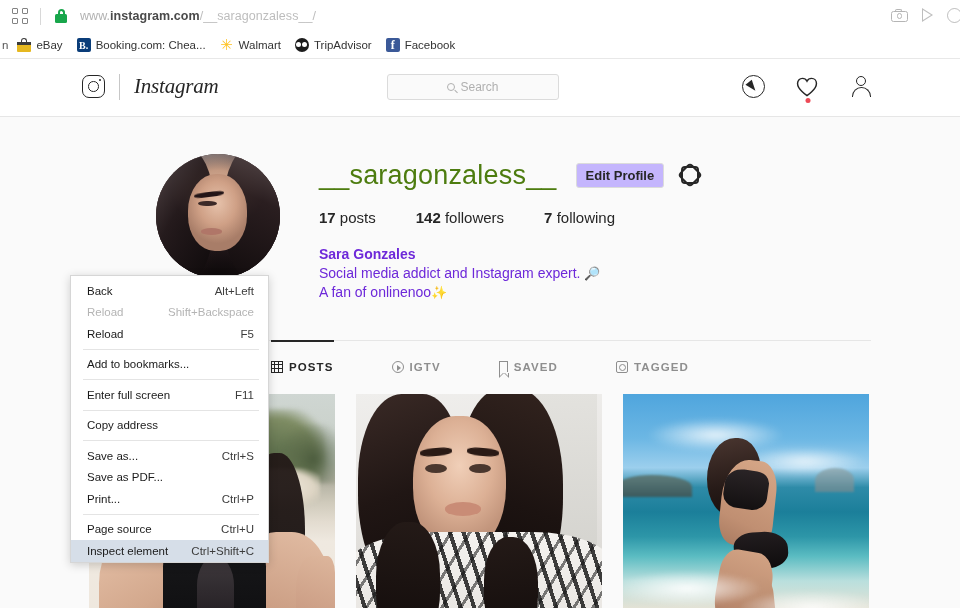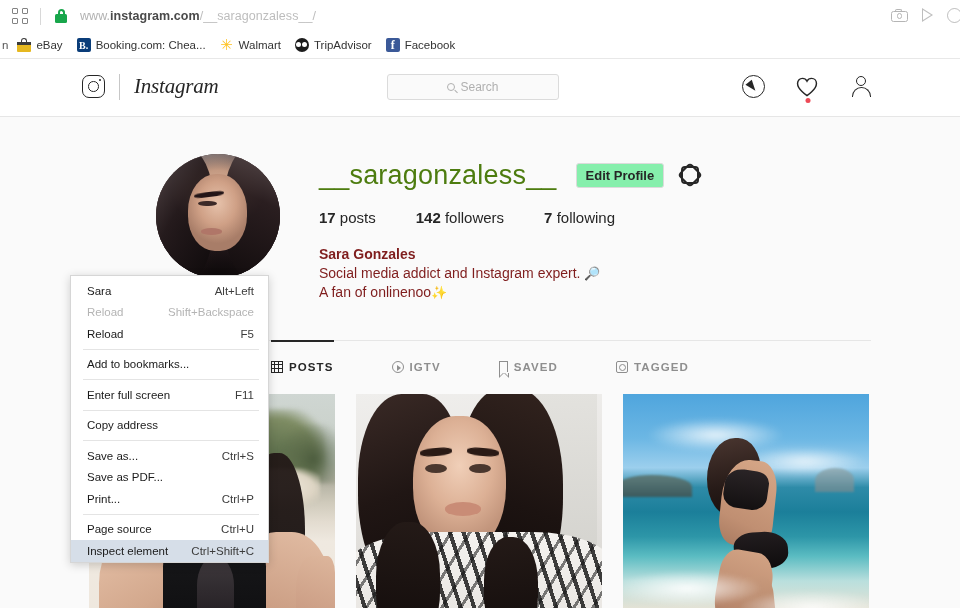--- a/index.html
+++ b/index.html
@@ -394,21 +394,21 @@
     color: #4d7c0f;
     letter-spacing: .2px;
     line-height: 30px;
   }
   .edit-profile-btn {
     margin-left: 19px;
     height: 25px;
     padding: 0 9px;
     border: 1px solid #dbdbdb;
     border-radius: 3px;
-    background: #86efac;
+    background: #c4b5fd;
     font-size: 13px;
     font-weight: 600;
     color: #262626;
     display: flex; align-items: center;
     cursor: pointer;
     font-family: "Liberation Sans", sans-serif;
   }
   .gear-icon {
     margin-left: 17px;
     width: 18px; height: 18px;
@@ -429,21 +429,21 @@
 
   .row-stats {
     display: flex; gap: 40px;
     margin-bottom: 19px;
     font-size: 15px;
     color: #262626;
   }
   .row-stats b { font-weight: 600; }
   .stat { white-space: nowrap; }
 
-  .bio { font-size: 14px; color: #7f1d1d; line-height: 19px; }
+  .bio { font-size: 14px; color: #6d28d9; line-height: 19px; }
   .bio .full-name { font-weight: 600; display: block; }
   .bio .line { display: block; }
   .emoji { font-size: 13px; }
 
   
   .tabs-wrap {
     margin-top: 38px;
     border-top: 1px solid #e6e6e6;
     display: flex;
     justify-content: center;
@@ -1034,21 +1034,21 @@
           <div class="foam1"></div>
             <div class="foam2"></div>
         </div>
       </div>
     </div>
   </div>
 </div>
 
 <div class="context-menu" id="ctx-menu">
     <div class="cm-item">
-      <span class="cm-label">Sara</span>
+      <span class="cm-label">Back</span>
       <span class="cm-shortcut">Alt+Left</span>
     </div>
     <div class="cm-item disabled">
       <span class="cm-label">Reload</span>
       <span class="cm-shortcut">Shift+Backspace</span>
     </div>
     <div class="cm-item">
       <span class="cm-label">Reload</span>
       <span class="cm-shortcut">F5</span>
     </div>

